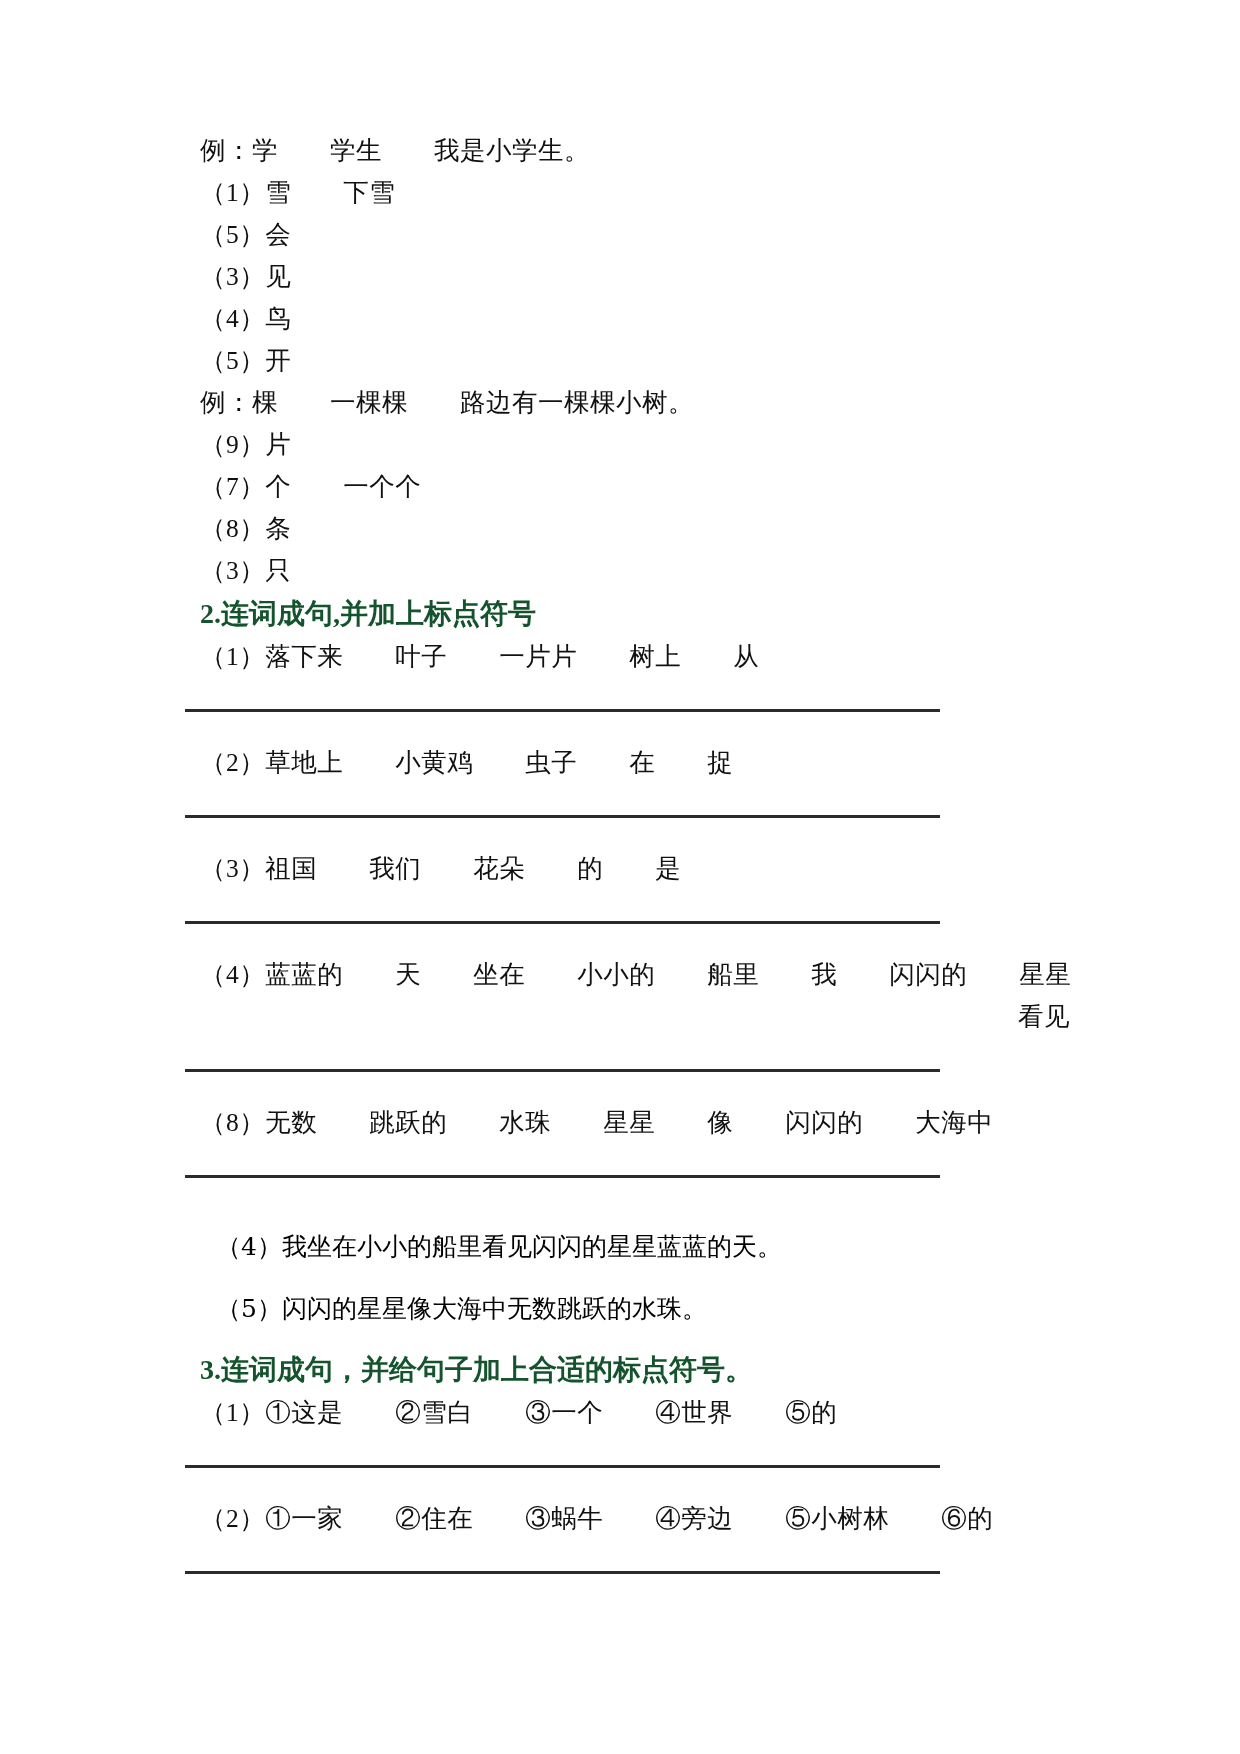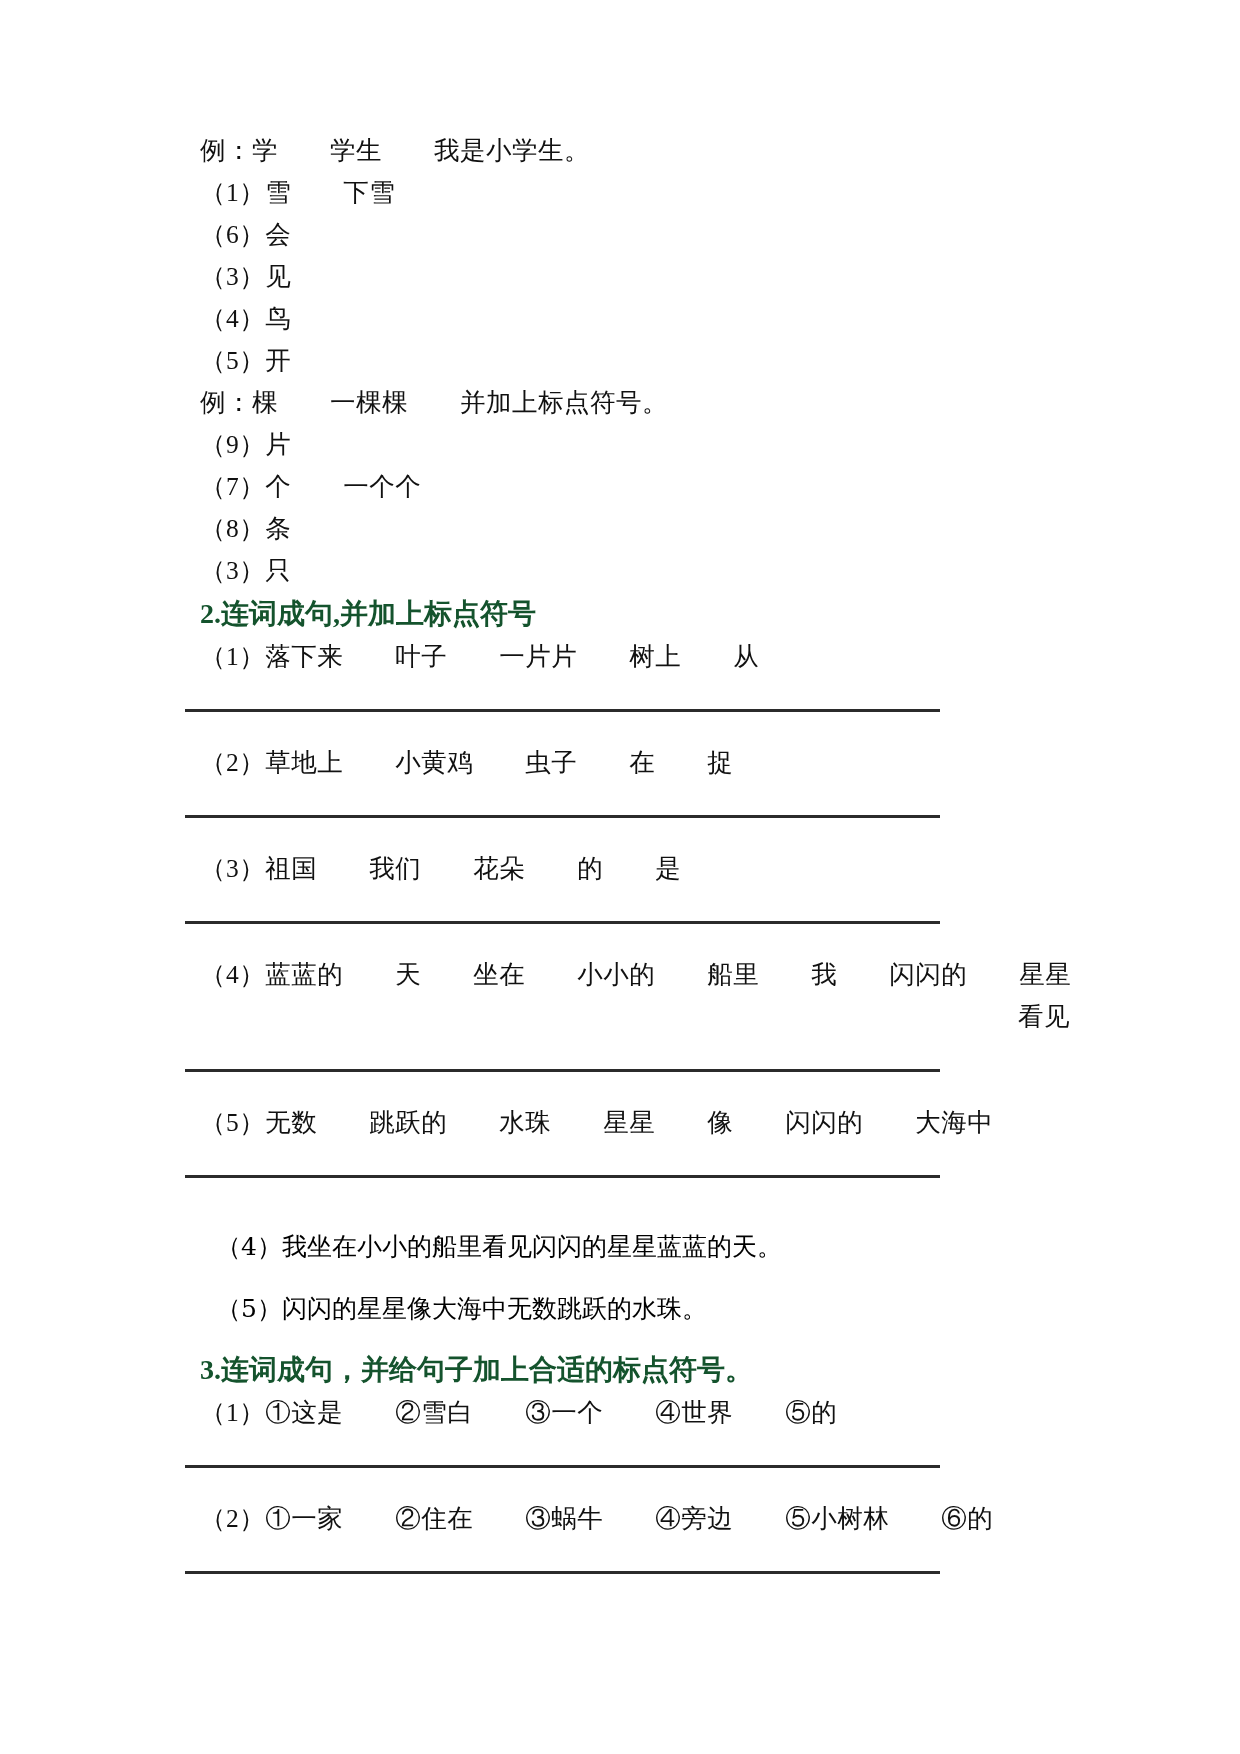--- a/index.html
+++ b/index.html
@@ -90,25 +90,25 @@
     border-top: 3px solid #2b2b2b;
   }
 </style>
 </head>
 <body>
 
 <div class="page">
   <div class="content" id="body">
       <div class="line indent-ex">例：学　　学生　　我是小学生。</div>
       <div class="line indent">（1）雪　　下雪</div>
-      <div class="line indent">（6）会</div>
+      <div class="line indent">（5）会</div>
       <div class="line indent">（3）见</div>
       <div class="line indent">（4）鸟</div>
       <div class="line indent">（5）开</div>
-      <div class="line indent-ex">例：棵　　一棵棵　　并加上标点符号。</div>
+      <div class="line indent-ex">例：棵　　一棵棵　　路边有一棵棵小树。</div>
       <div class="line indent">（9）片</div>
       <div class="line indent">（7）个　　一个个</div>
       <div class="line indent">（8）条</div>
       <div class="line indent">（3）只</div>
       <div class="heading">2.连词成句,并加上标点符号</div>
       <div class="line indent">（1）落下来　　叶子　　一片片　　树上　　从</div>
       <div class="rule-wrap">
         <div class="rule"></div>
       </div>
       <div class="line indent">（2）草地上　　小黄鸡　　虫子　　在　　捉</div>
@@ -117,21 +117,21 @@
       </div>
       <div class="line indent">（3）祖国　　我们　　花朵　　的　　是</div>
       <div class="rule-wrap">
         <div class="rule"></div>
       </div>
       <div class="line indent">（4）蓝蓝的　　天　　坐在　　小小的　　船里　　我　　闪闪的　　星星</div>
       <div class="line wrap">看见</div>
       <div class="rule-wrap">
         <div class="rule"></div>
       </div>
-      <div class="line indent">（5）无数　　跳跃的　　水珠　　星星　　像　　闪闪的　　大海中</div>
+      <div class="line indent">（8）无数　　跳跃的　　水珠　　星星　　像　　闪闪的　　大海中</div>
       <div class="rule-wrap">
         <div class="rule"></div>
       </div>
       <div class="answer">（4）我坐在小小的船里看见闪闪的星星蓝蓝的天。</div>
       <div class="answer">（5）闪闪的星星像大海中无数跳跃的水珠。</div>
       <div class="heading">3.连词成句，并给句子加上合适的标点符号。</div>
       <div class="line indent">（1）①这是　　②雪白　　③一个　　④世界　　⑤的</div>
       <div class="rule-wrap">
         <div class="rule"></div>
       </div>

